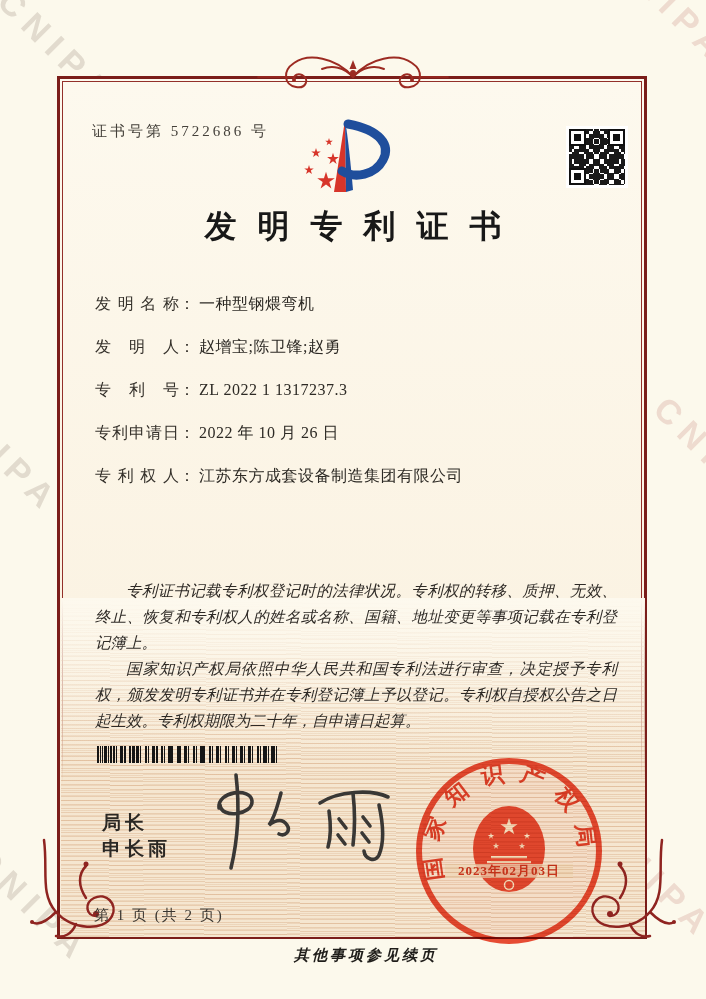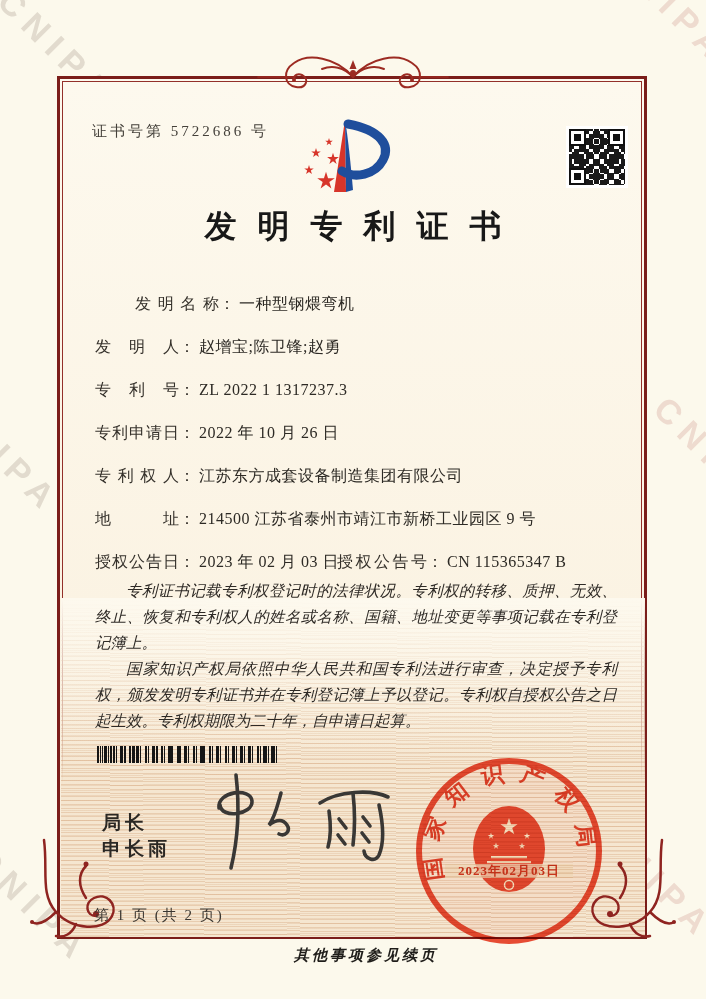--- a/index.html
+++ b/index.html
@@ -59,21 +59,21 @@
 
   
   .field-row{position:absolute;left:95px;width:540px;white-space:nowrap;z-index:3;
              font-size:16px;color:#2d2a25;}
   .flabel{display:inline-block;width:84px;text-align:justify;text-align-last:justify;
           color:#35312b;vertical-align:bottom;}
   .flabel.w90{width:90px;}
   .fcolon{margin-right:4px;color:#35312b;}
   .fvalue{letter-spacing:0.5px;color:#2d2a25;}
   .pair2{position:absolute;left:242px;top:0;}
-  .r1{top:294px;margin-left:40px;} .r2{top:337px;} .r3{top:380px;} .r4{top:423px;}
+  .r1{top:294px;} .r2{top:337px;} .r3{top:380px;} .r4{top:423px;}
   .r5{top:466px;} .r6{top:509px;} .r7{top:552px;}
 
   
   .paras{position:absolute;left:95px;top:578px;width:522px;z-index:3;color:#2e2a26;}
   .paras p{margin:0;text-indent:2em;font-size:15.5px;line-height:26px;
            font-style:italic;text-align:justify;}
 
   
   .barcode{position:absolute;left:97px;top:746px;width:183px;height:17px;z-index:3;
      background:
@@ -186,29 +186,20 @@
     <span class="flabel">发明人</span><span class="fcolon">：</span><span class="fvalue">赵增宝;陈卫锋;赵勇</span>
   </div>
   <div class="field-row r3">
     <span class="flabel">专利号</span><span class="fcolon">：</span><span class="fvalue">ZL 2022 1 1317237.3</span>
   </div>
   <div class="field-row r4">
     <span class="flabel">专利申请日</span><span class="fcolon">：</span><span class="fvalue">2022 年 10 月 26 日</span>
   </div>
   <div class="field-row r5">
     <span class="flabel">专利权人</span><span class="fcolon">：</span><span class="fvalue">江苏东方成套设备制造集团有限公司</span>
-  </div>
-  <div class="field-row r6">
-    <span class="flabel">地址</span><span class="fcolon">：</span><span class="fvalue">214500 江苏省泰州市靖江市新桥工业园区 9 号</span>
-  </div>
-  <div class="field-row r7">
-    <span class="flabel">授权公告日</span><span class="fcolon">：</span><span class="fvalue">2023 年 02 月 03 日</span>
-    <span class="pair2">
-      <span class="flabel w90">授权公告号</span><span class="fcolon">：</span><span class="fvalue">CN 115365347 B</span>
-    </span>
   </div>
 
   <div class="paras">
     <p>专利证书记载专利权登记时的法律状况。专利权的转移、质押、无效、终止、恢复和专利权人的姓名或名称、国籍、地址变更等事项记载在专利登记簿上。</p>
     <p>国家知识产权局依照中华人民共和国专利法进行审查，决定授予专利权，颁发发明专利证书并在专利登记簿上予以登记。专利权自授权公告之日起生效。专利权期限为二十年，自申请日起算。</p>
   </div>
 
   <div class="barcode"></div>
   <div class="signer t1">局长</div>
   <div class="signer t2">申长雨</div>

